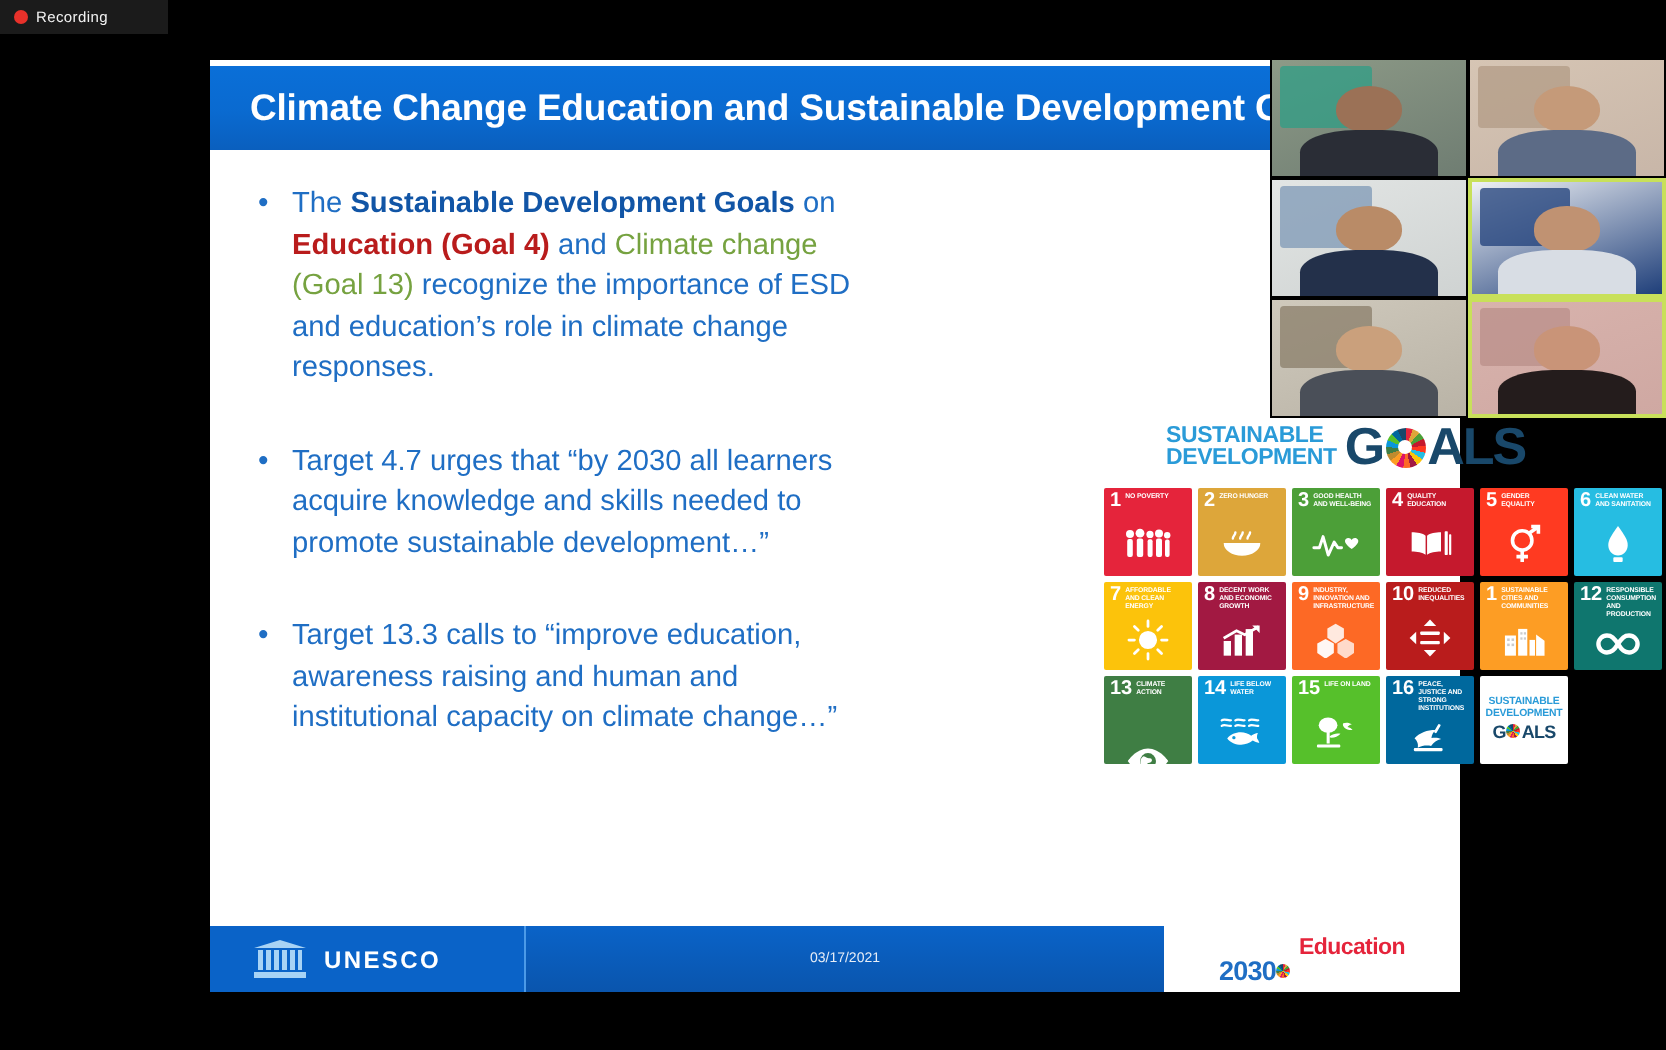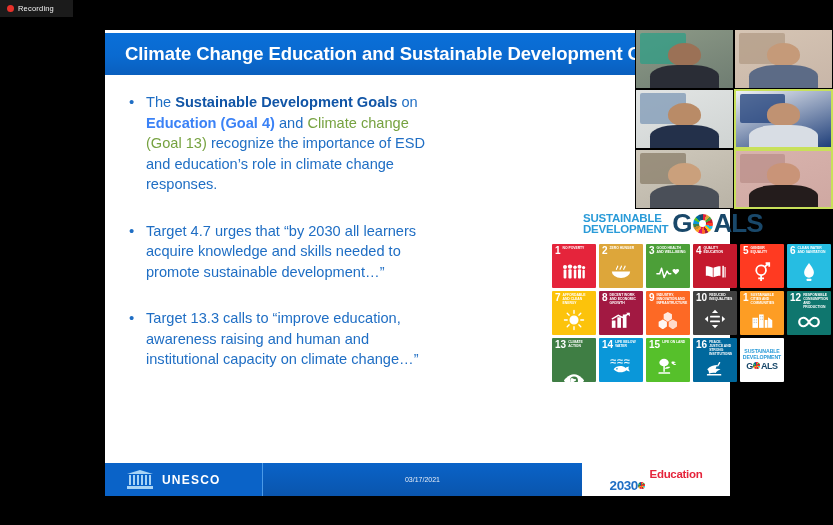--- a/index.html
+++ b/index.html
@@ -7,21 +7,21 @@
     width: 833px; height: 525px;
     background: #000;
     font-family: "Liberation Sans", sans-serif;
     overflow: hidden;
   }
   #root { position: relative; width: 833px; height: 525px; background: #000; }
 
   
   .rec-badge {
     position: absolute; left: 0; top: 0;
-    width: 73px; height: 17px;
+    width: 84px; height: 17px;
     background: #1b1b1b;
     display: flex; align-items: center; gap: 4px;
     padding-left: 7px;
   }
   .rec-dot { width: 7px; height: 7px; border-radius: 50%; background: #e8312a; flex: none; }
   .rec-label { color: #f2f2f2; font-size: 7.5px; letter-spacing: .2px; }
 
   
   .slide {
     position: absolute; left: 105px; top: 30px;
@@ -46,21 +46,21 @@
     display: flex; gap: 9px; margin-bottom: 26px;
   }
   .bullet-dot {
     color: #1f6ec4; font-size: 15px; line-height: 20px; flex: none; width: 8px;
   }
   .bullet-text {
     font-size: 14.6px; line-height: 20.5px; color: #1f6ec4;
   }
   .b-blue { color:#1f6ec4; }
   .b-blue-b { color:#1155a6; font-weight:bold; }
-  .b-red-b { color:#3b82f6; font-weight:bold; }
+  .b-red-b { color:#b91c1c; font-weight:bold; }
   .b-green { color:#76a240; }
 
   
   .sdg-logo {
     position: absolute; left: 478px; top: 178px;
     display: flex; align-items: center; gap: 4px;
   }
   .sdg-words { display:flex; flex-direction:column; line-height:11px; }
   .sdg-words span { font-size:11.5px; font-weight:bold; color:#2a9bd8; letter-spacing:-.2px; }
   .sdg-goals { font-size:26px; font-weight:bold; color:#19486a; letter-spacing:-1px; display:flex; align-items:center; }
@@ -312,21 +312,21 @@
           <div class="sdg-glyph">
             <svg viewBox="0 0 24 20" width="22" height="18">
               <g fill="#ffffff" opacity=".95">
       <path d="M11.8 1l4.6 2.6v5.2L11.8 12 7.2 8.8V3.6z" opacity=".9"></path>
       <path d="M6.2 9.4l4.6 2.6v5.2L6.2 20.4 1.6 17.2V12z"></path>
       <path d="M17.4 9.4l4.6 2.6v5.2l-4.6 3.2-4.6-3.2V12z" opacity=".8"></path>
               </g>
             </svg>
           </div>
         </div>
-        <div class="sdg-tile" style="background: #404040;">
+        <div class="sdg-tile" style="background: #b91c1c;">
           <div class="sdg-head">
             <span class="sdg-num">10</span>
             <span class="sdg-name">REDUCED INEQUALITIES</span>
           </div>
           <div class="sdg-glyph">
             <svg viewBox="0 0 24 22" width="22" height="20">
               <g fill="#ffffff">
       <path d="M12 .8l3.4 3.6H8.6z"></path>
                 <path d="M12 21.2l-3.4-3.6h6.8z"></path>
       <rect x="6.6" y="7.4" width="10.8" height="1.9" rx=".6"></rect>

